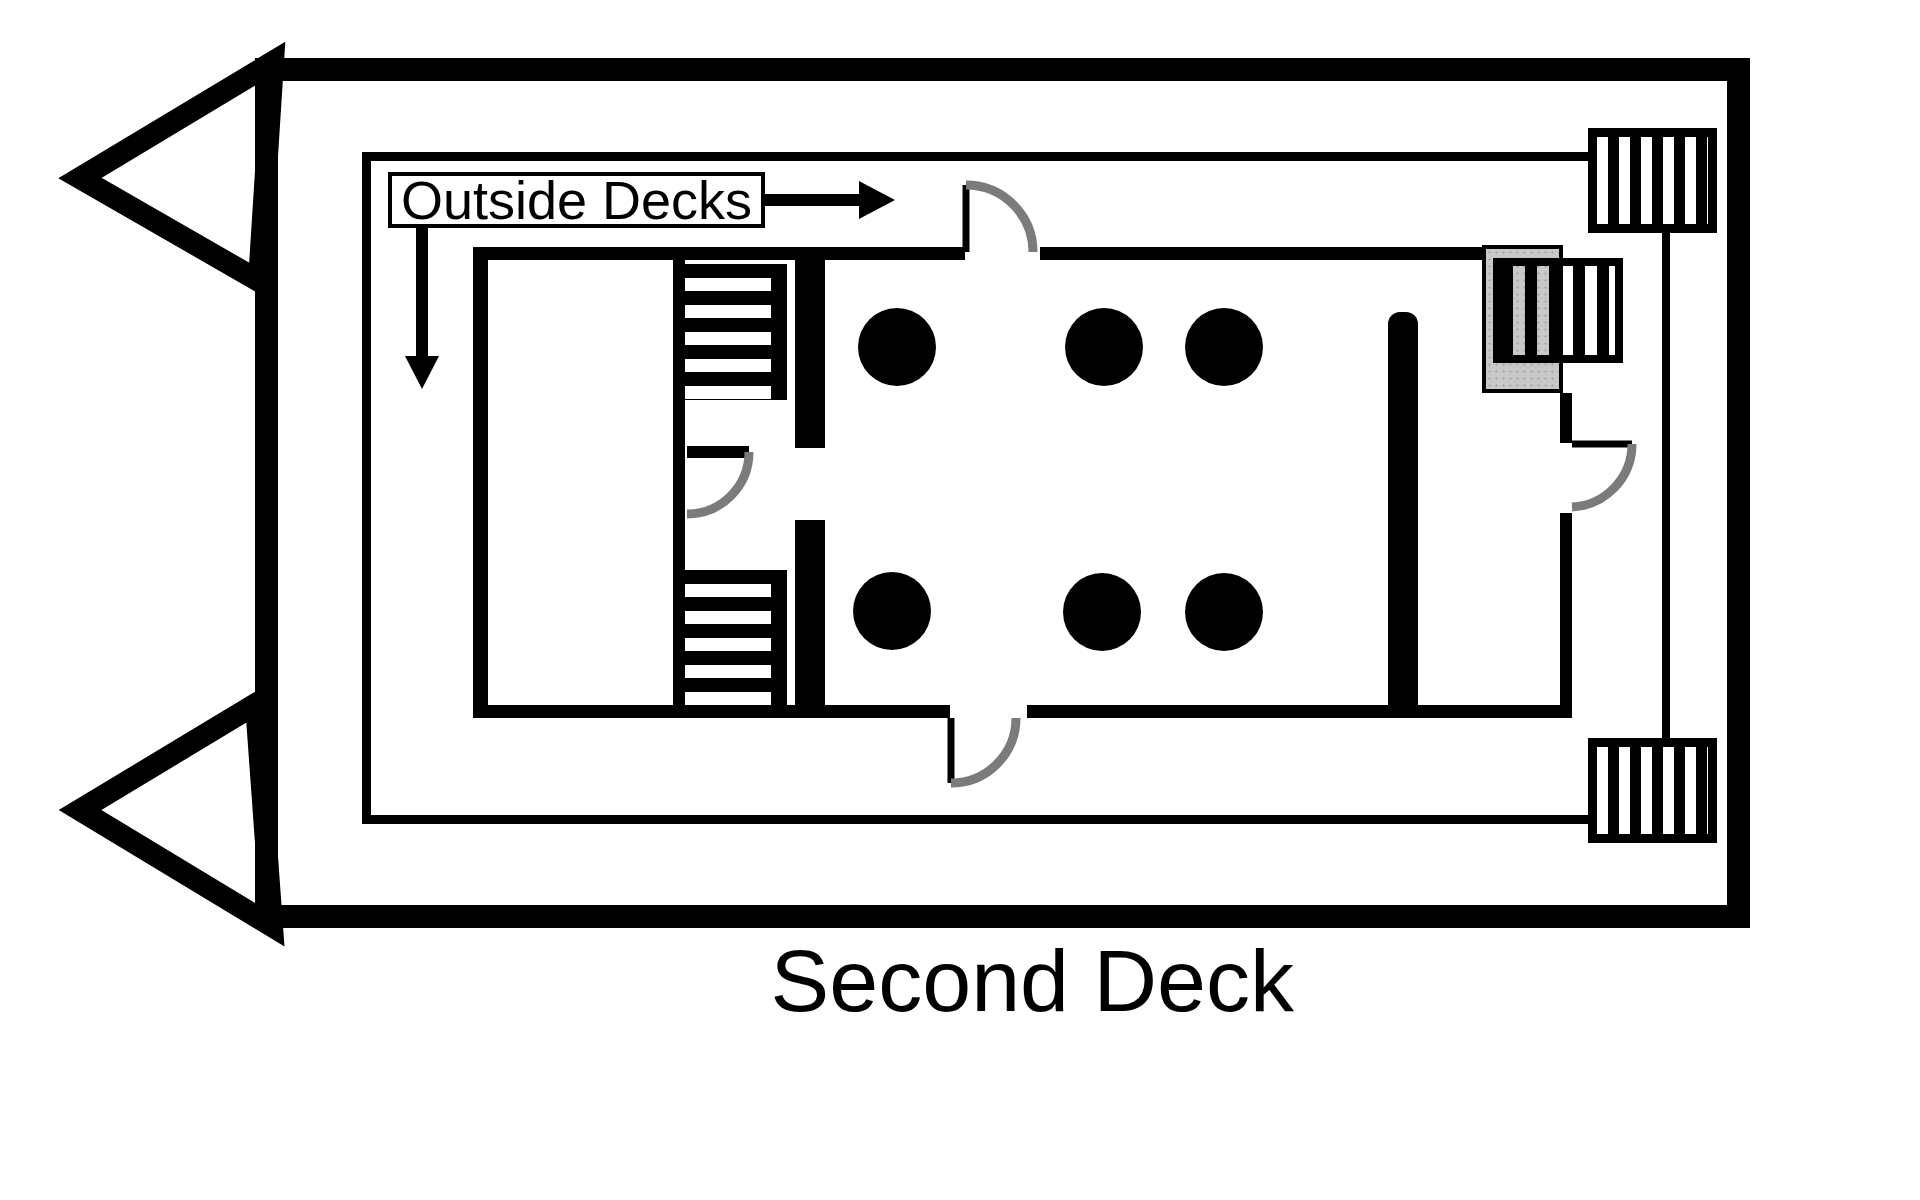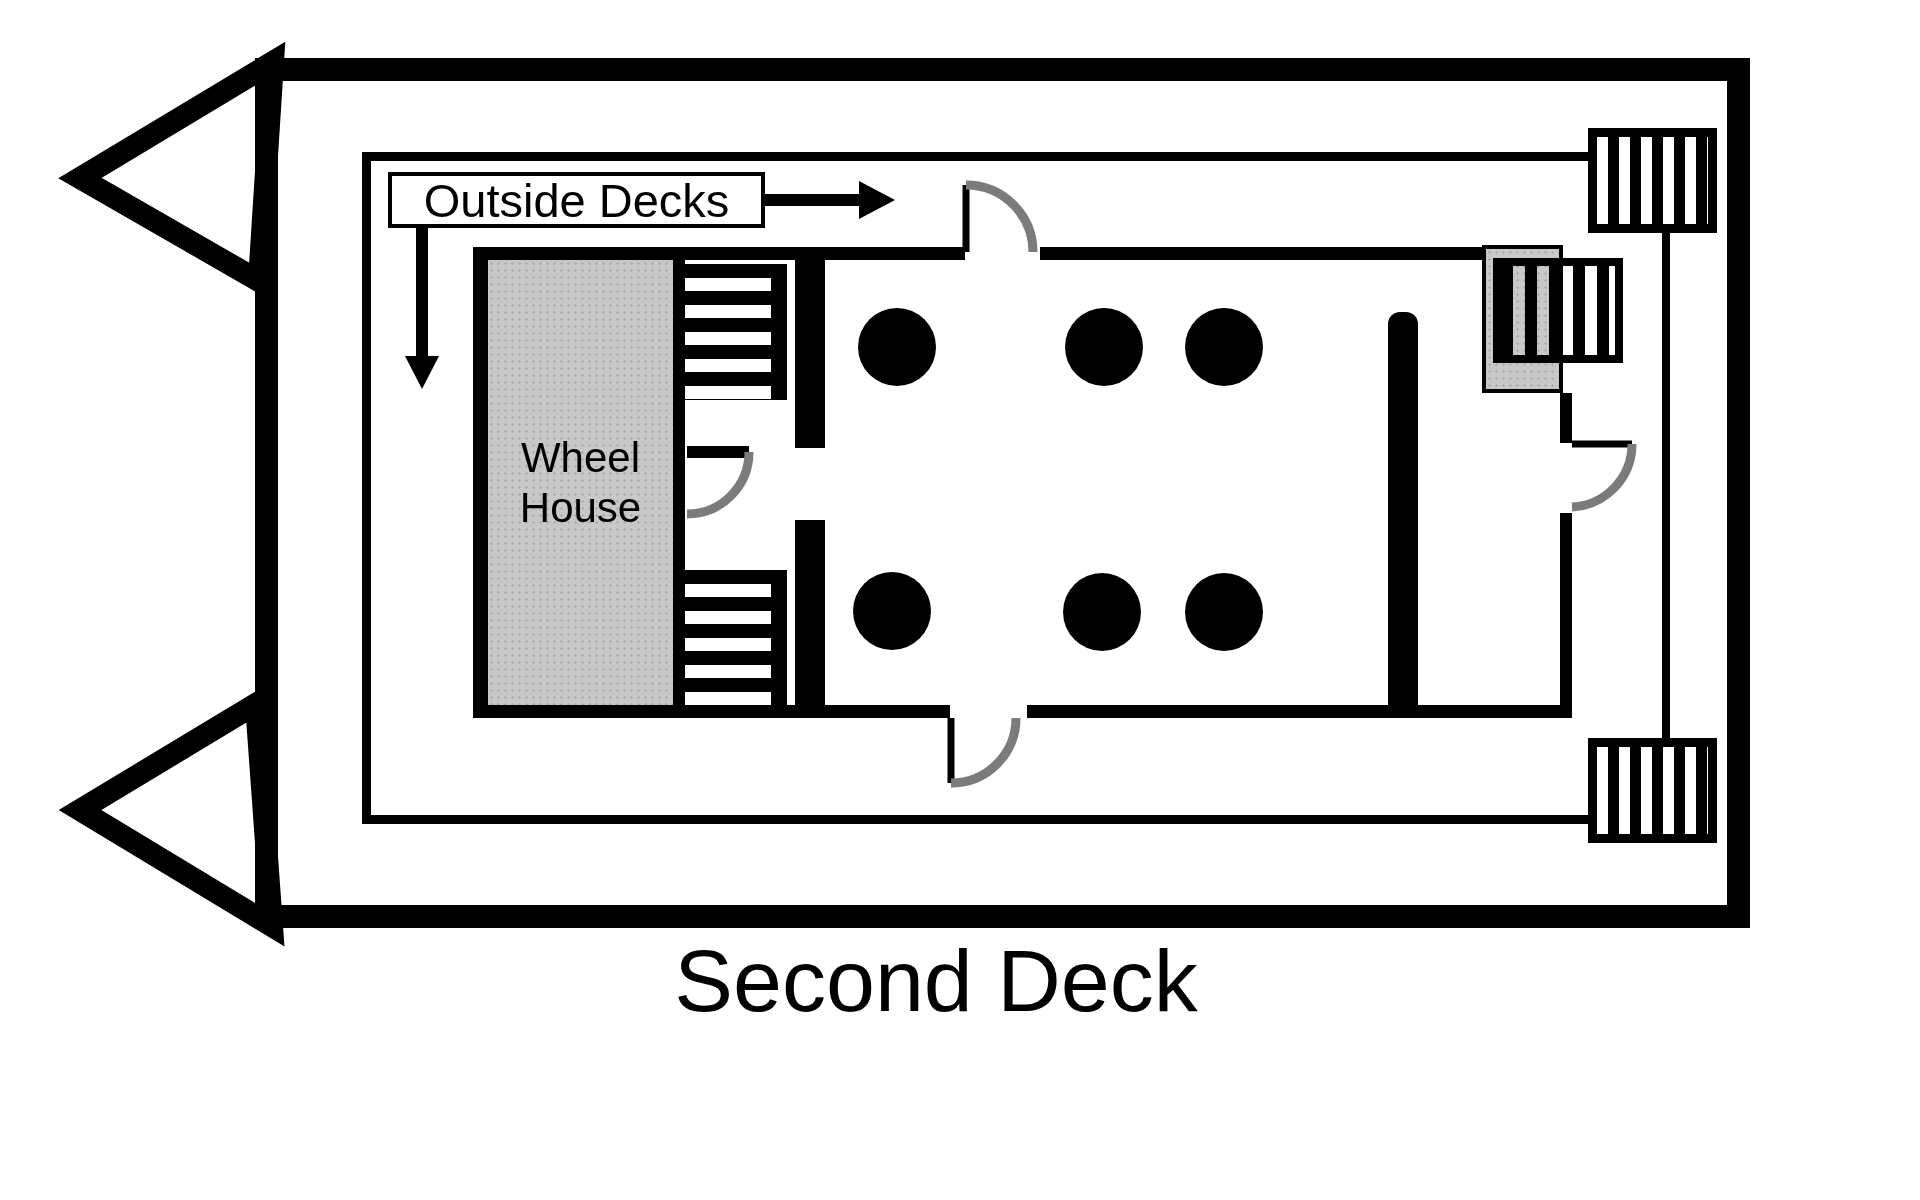--- a/index.html
+++ b/index.html
@@ -15,21 +15,21 @@
   
   .hull{left:255px;top:58px;width:1449px;height:824px;border:23px solid var(--ink,#000);}
 
   
   .deckline{background:var(--ink,#000);}
 
   
   .od-box{
     left:388px;top:172px;width:369px;height:48px;border:4px solid var(--ink,#000);
     background:var(--paper,#fff);display:flex;align-items:center;justify-content:center;
-    font-size:47px;letter-spacing:0;white-space:nowrap;
+    font-size:54px;letter-spacing:0;white-space:nowrap;
   }
 
   
   .ar-shaft{background:var(--ink,#000);}
   .ar-head-right{width:0;height:0;border-top:19px solid transparent;border-bottom:19px solid transparent;border-left:36px solid var(--ink,#000);}
   .ar-head-down{width:0;height:0;border-left:17px solid transparent;border-right:17px solid transparent;border-top:33px solid var(--ink,#000);}
 
   
   .grayfill{
     background-color:var(--room_fill,#c8c8c8);
@@ -52,21 +52,21 @@
   .table{width:78px;height:78px;border-radius:50%;background:var(--ink,#000);}
 
   
   .barwall{left:1388px;top:312px;width:30px;height:401px;background:var(--ink,#000);border-radius:12px 12px 0 0;}
   .barlabel{
     left:1414px;top:498px;width:152px;height:84px;display:flex;align-items:center;justify-content:center;
     font-size:78px;
   }
 
   .title{
-    left:578px;top:930px;width:716px;height:96px;text-align:center;
+    left:578px;top:930px;width:716px;height:96px;text-align:right;
     font-size:88px;white-space:nowrap;
   }
 </style>
 </head>
 <body>
 
 <div class="canvas">
 
   <svg width="1920" height="1200">
     <polygon points="273,62 80,178 259,281" fill="#fff" stroke="#000" stroke-width="22"></polygon>
@@ -89,24 +89,20 @@
   <div class="abs ar-head-down" style="left:405px;top:356px;"></div>
 
   <div class="abs ink" style="left:473px;top:247px;width:492px;height:13px;"></div>
   <div class="abs ink" style="left:1040px;top:247px;width:442px;height:13px;"></div>
   <div class="abs ink" style="left:473px;top:247px;width:15px;height:471px;"></div>
   <div class="abs ink" style="left:473px;top:705px;width:477px;height:13px;"></div>
   <div class="abs ink" style="left:1027px;top:705px;width:545px;height:13px;"></div>
   <div class="abs ink" style="left:1560px;top:393px;width:12px;height:50px;"></div>
   <div class="abs ink" style="left:1560px;top:513px;width:12px;height:205px;"></div>
 
-  <div class="abs grayfill wheelhouse">
-    <span>Wheel</span>
-    <span>House</span>
-  </div>
   <div class="abs ink" style="left:673px;top:247px;width:12px;height:471px;"></div>
 
   <div class="abs h-stripes" style="left:685px;top:264px;width:86px;height:136px;"></div>
   <div class="abs ink" style="left:771px;top:264px;width:16px;height:136px;"></div>
   <div class="abs h-stripes" style="left:685px;top:570px;width:86px;height:135px;"></div>
   <div class="abs ink" style="left:771px;top:570px;width:16px;height:135px;"></div>
 
   <div class="abs ink" style="left:795px;top:258px;width:30px;height:190px;"></div>
   <div class="abs ink" style="left:795px;top:520px;width:30px;height:198px;"></div>
 

